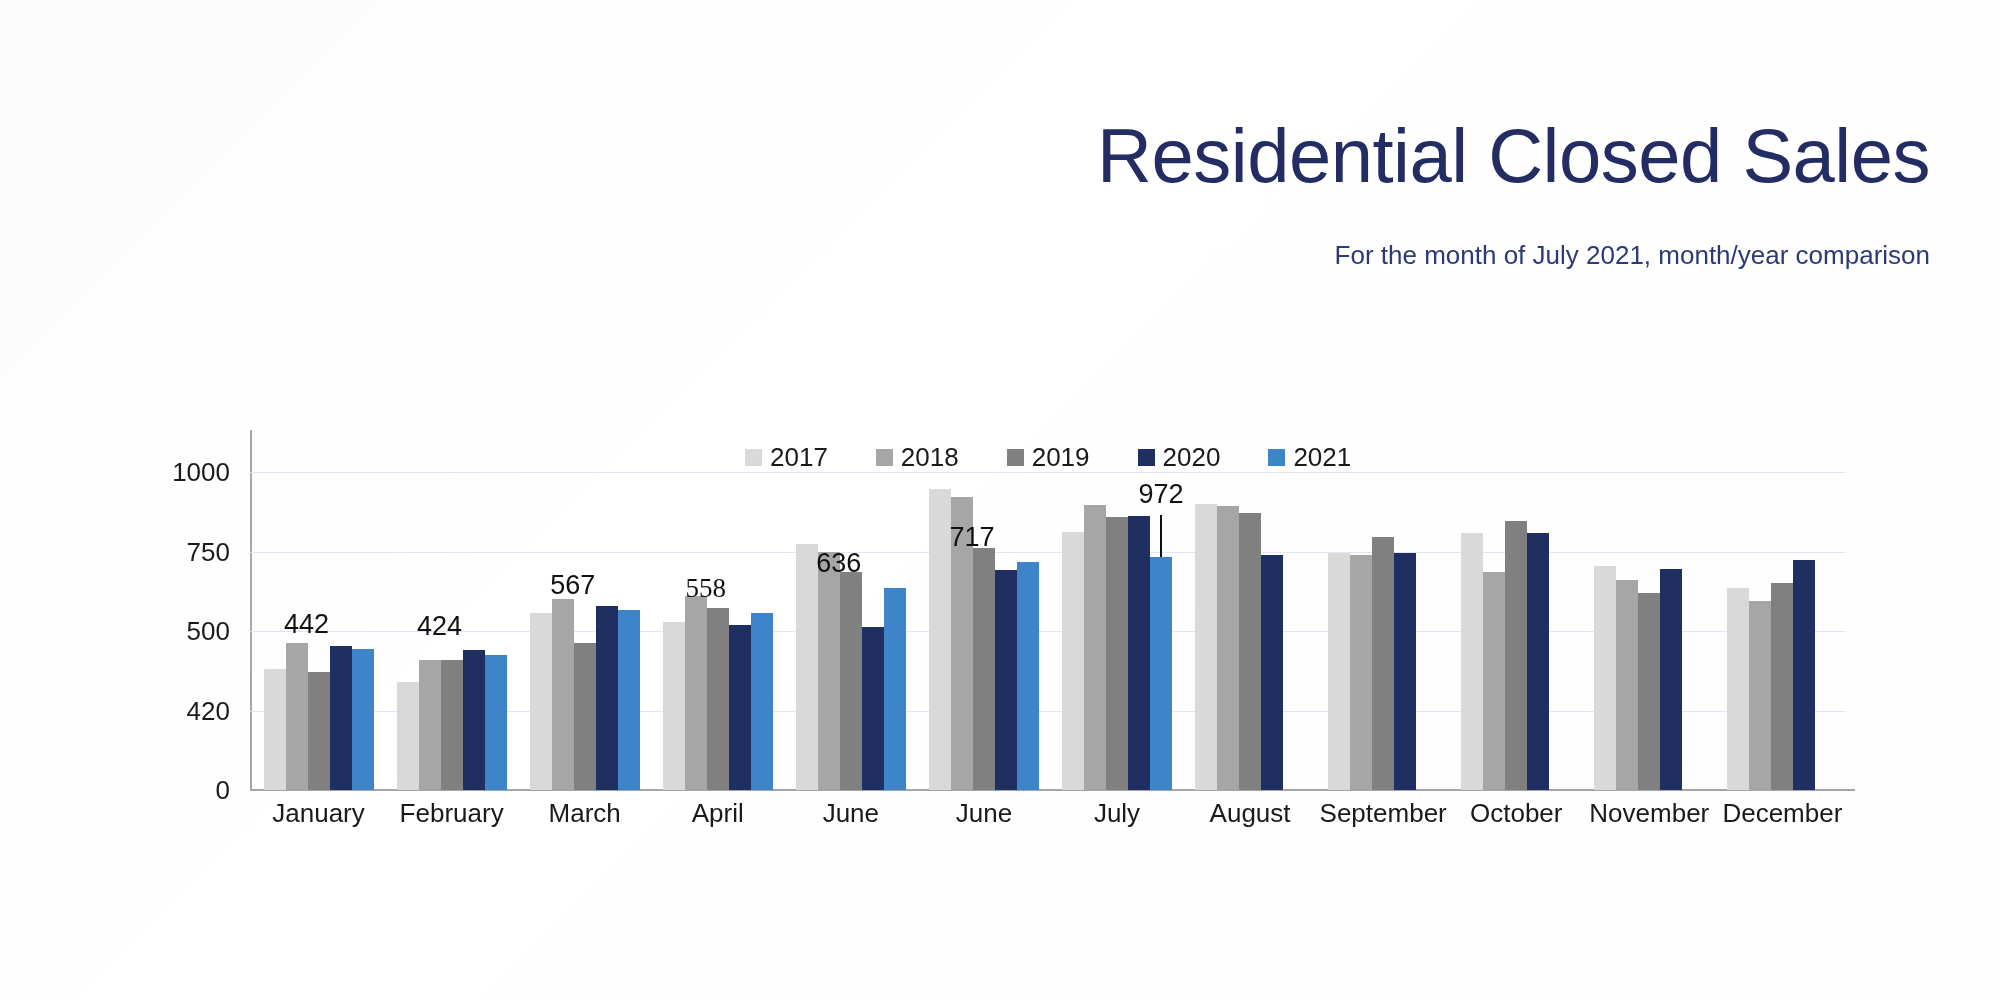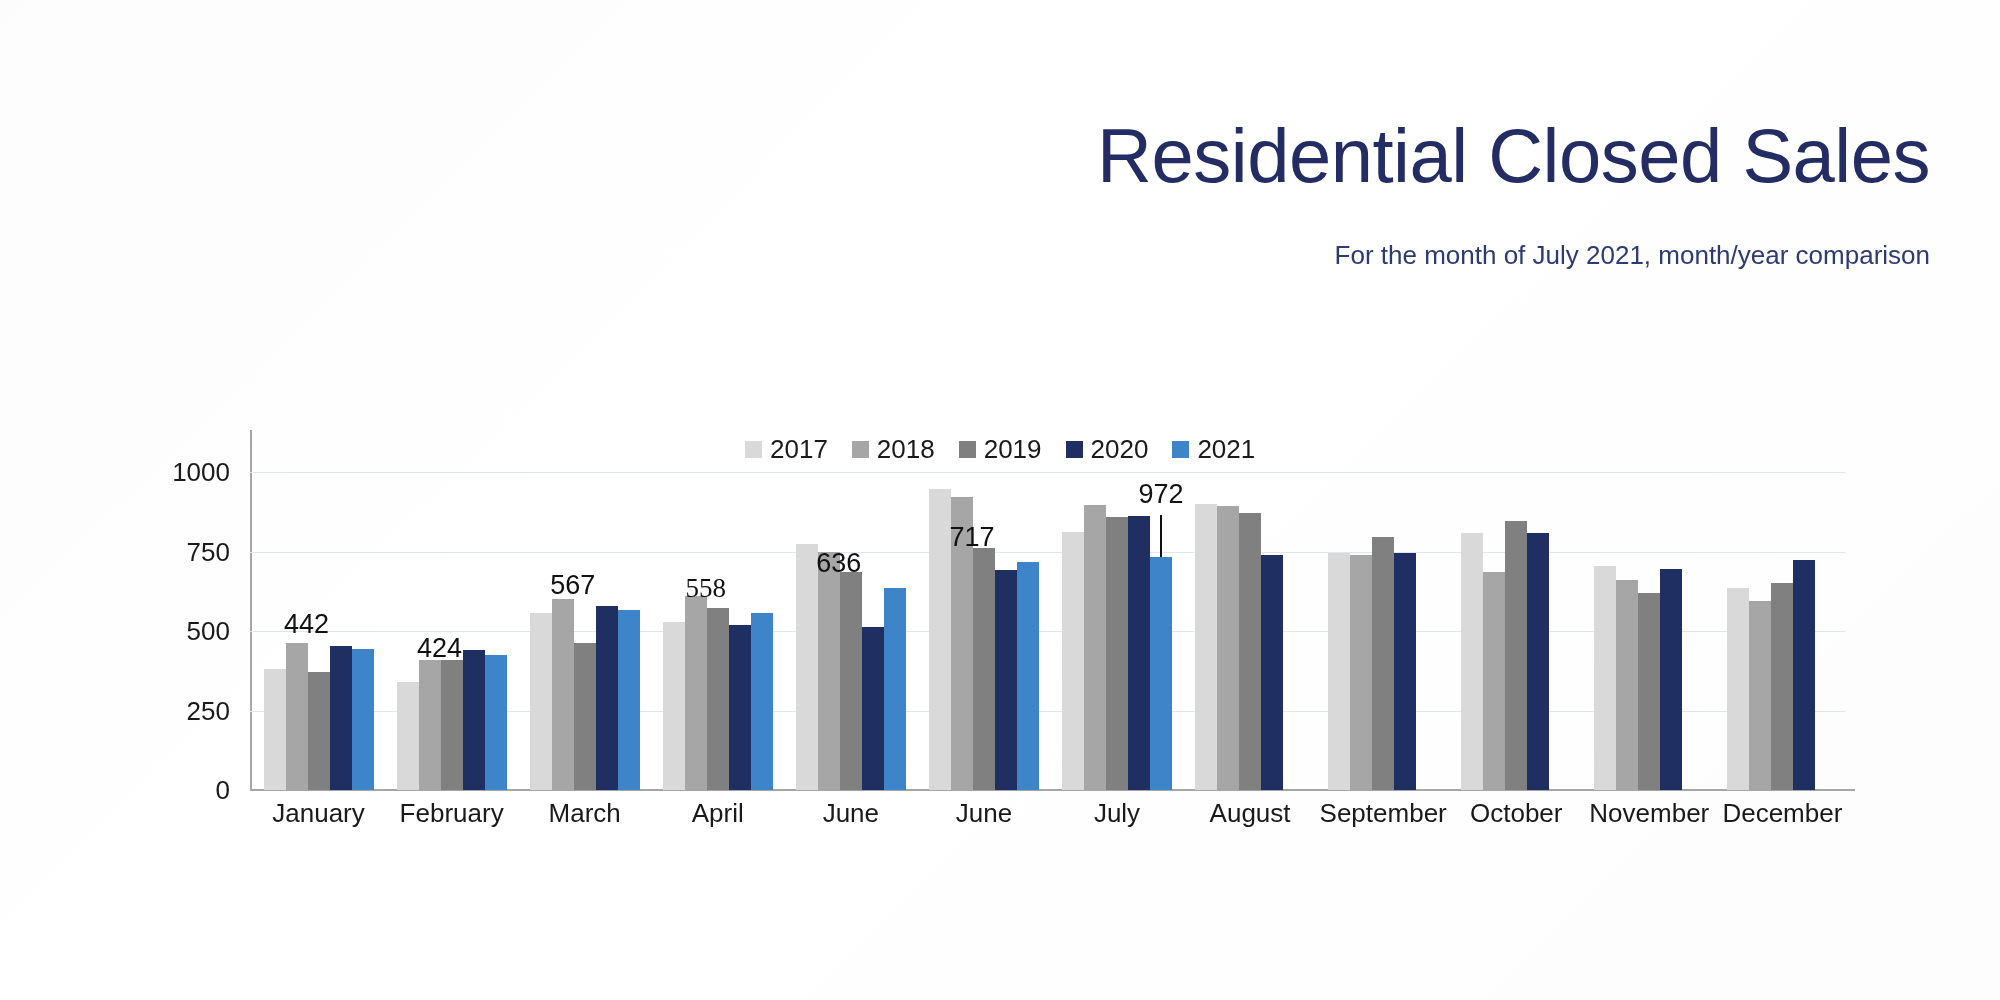--- a/index.html
+++ b/index.html
@@ -154,24 +154,24 @@
     text-align: center;
     font-size: 26px;
     color: #1a1a1a;
     white-space: nowrap;
   }
 
   
   .legend {
     position: absolute;
     left: 590px;
-    top: 4px;
+    top: 12px;
     display: flex;
     align-items: center;
-    gap: 24px;
+    gap: 48px;
   }
   .legend-item {
     display: flex;
     align-items: center;
     gap: 8px;
     font-size: 26px;
     color: #1a1a1a;
   }
   .swatch {
     width: 17px;
@@ -217,21 +217,21 @@
 
     <div class="plot" id="gridlines">
         <div class="gridline" style="top: 318px; background: transparent;"></div>
         <div class="gridline" style="top: 238.5px;"></div>
         <div class="gridline" style="top: 159px;"></div>
         <div class="gridline" style="top: 79.5px;"></div>
         <div class="gridline" style="top: 0px;"></div>
       </div>
     <div id="yticks">
         <div class="ytick" style="top: 360px;">0</div>
-        <div class="ytick" style="top: 280.5px;">250</div>
+        <div class="ytick" style="top: 280.5px;">420</div>
         <div class="ytick" style="top: 201px;">500</div>
         <div class="ytick" style="top: 121.5px;">750</div>
         <div class="ytick" style="top: 42px;">1000</div>
       </div>
 
     <div class="groups" id="groups">
         <div class="group">
           <div class="barwrap">
             <div class="bar y2017" style="height: 121.476px;"></div>
           </div>
@@ -258,21 +258,21 @@
           </div>
           <div class="barwrap">
             <div class="bar y2019" style="height: 129.744px;"></div>
           </div>
           <div class="barwrap">
             <div class="bar y2020" style="height: 140.238px;"></div>
           </div>
           <div class="barwrap">
             <div class="bar y2021" style="height: 134.832px;"></div>
           </div>
-          <div class="dlabel" style="left: calc(50% - 12px); top: 161px;">424</div>
+          <div class="dlabel" style="left: calc(50% - 12px); top: 139px;">424</div>
         </div>
         <div class="group">
           <div class="barwrap">
             <div class="bar y2017" style="height: 176.808px;"></div>
           </div>
           <div class="barwrap">
             <div class="bar y2018" style="height: 190.8px;"></div>
           </div>
           <div class="barwrap">
             <div class="bar y2019" style="height: 146.916px;"></div>

